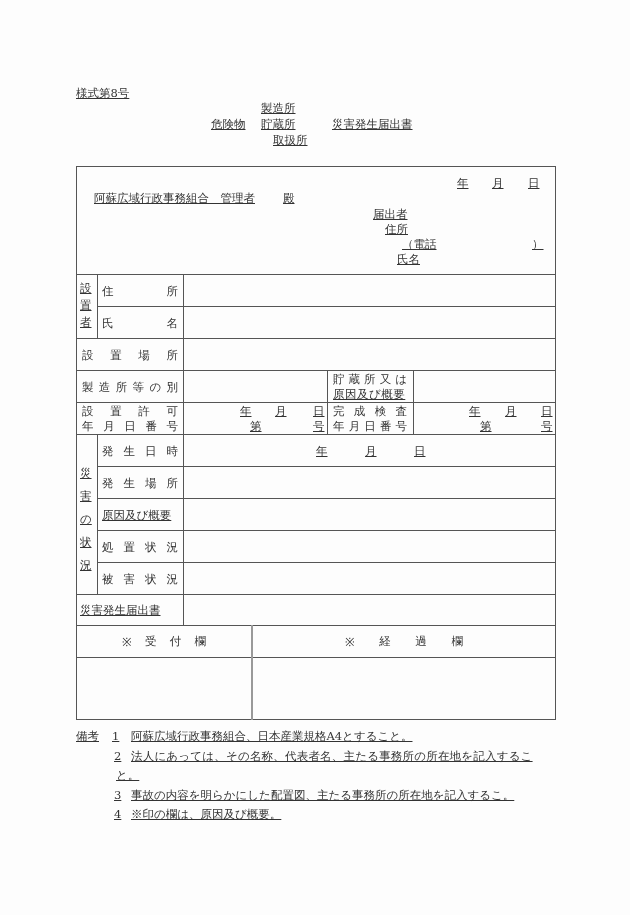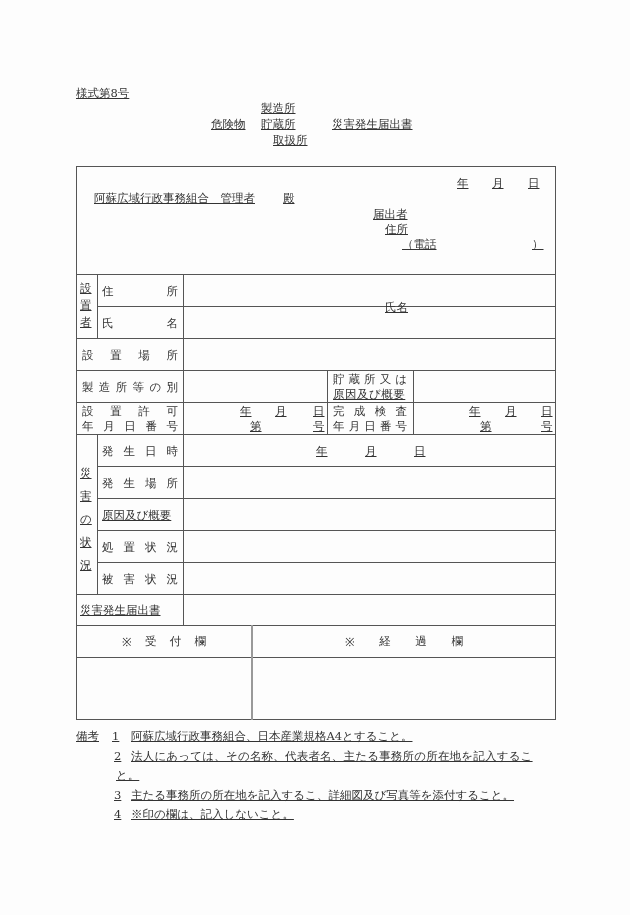--- a/index.html
+++ b/index.html
@@ -48,21 +48,21 @@
 
 <div class="abs" style="left:457px;top:176px;">年</div>
 <div class="abs" style="left:492px;top:176px;">月</div>
 <div class="abs" style="left:528px;top:176px;">日</div>
 <div class="abs" style="left:94px;top:191px;">阿蘇広域行政事務組合　管理者</div>
 <div class="abs" style="left:283px;top:191px;">殿</div>
 <div class="abs" style="left:373px;top:207px;">届出者</div>
 <div class="abs" style="left:385px;top:222px;">住所</div>
 <div class="abs" style="left:402px;top:237px;">（電話</div>
 <div class="abs" style="left:532px;top:237px;">）</div>
-<div class="abs" style="left:385px;top:252px;margin-top:48px;">氏名</div>
+<div class="abs" style="left:397px;top:252px;">氏名</div>
 
 <div class="abs" style="left:80px;top:280px;line-height:17px;white-space:normal;width:14px;">
   <div>設</div>
     <div>置</div>
     <div>者</div>
 </div>
 <div class="spread" style="left:102px;top:284px;width:76px;">
   <span>住</span>
     <span>所</span>
 </div>
@@ -195,15 +195,15 @@
 <div style="position:absolute;left:77px;top:658px;width:173px;height:61px;"></div>
 <div style="position:absolute;left:253px;top:658px;width:302px;height:61px;"></div>
 
 <div class="abs" style="left:76px;top:729px;">備考</div>
 <div class="abs" style="left:112px;top:729px;">1</div>
 <div class="abs" style="left:131px;top:729px;">阿蘇広域行政事務組合、日本産業規格A4とすること。</div>
 <div class="abs" style="left:114px;top:749px;">2</div>
 <div class="abs" style="left:131px;top:749px;letter-spacing:0.2px;">法人にあっては、その名称、代表者名、主たる事務所の所在地を記入するこ</div>
 <div class="abs" style="left:116px;top:768px;">と。</div>
 <div class="abs" style="left:114px;top:788px;">3</div>
-<div class="abs" style="left:131px;top:788px;">主たる事務所の所在地を記入するこ、詳細図及び写真等を添付すること。</div>
+<div class="abs" style="left:131px;top:788px;">事故の内容を明らかにした配置図、主たる事務所の所在地を記入するこ。</div>
 <div class="abs" style="left:114px;top:807px;">4</div>
-<div class="abs" style="left:131px;top:807px;">※印の欄は、記入しないこと。</div>
+<div class="abs" style="left:131px;top:807px;">※印の欄は、原因及び概要。</div>
 
 </body></html>

